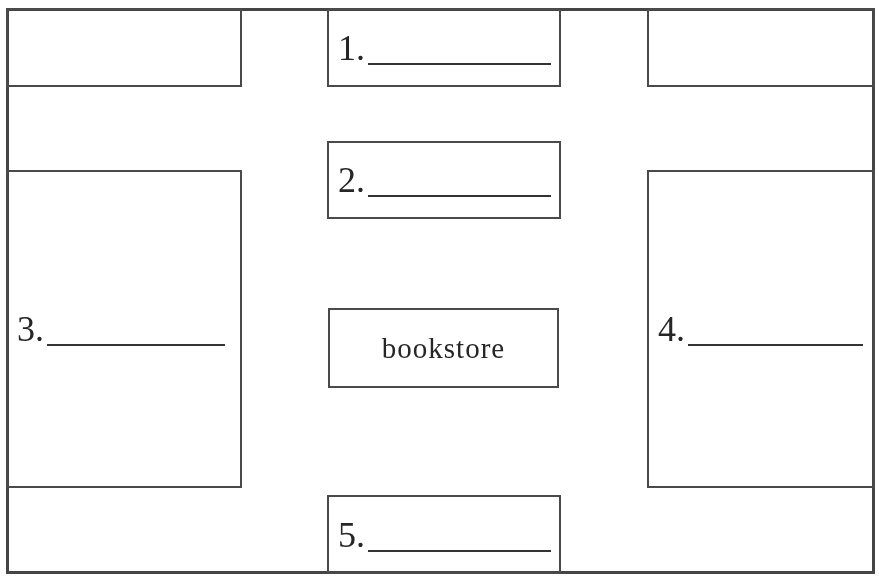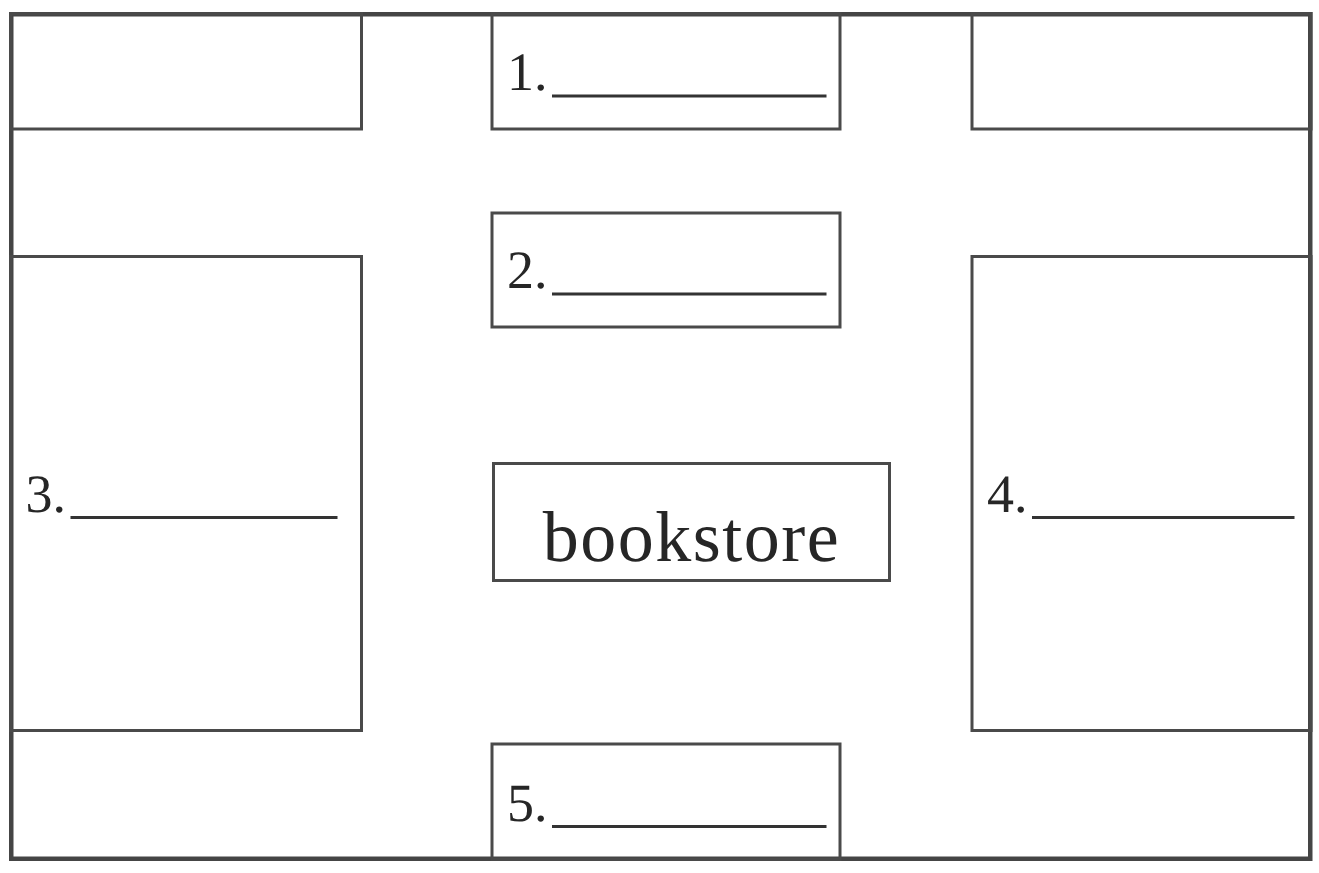--- a/index.html
+++ b/index.html
@@ -38,23 +38,23 @@
     top: 5px;
     margin-left: 3px;
   }
   .block-tl { left: 6px;   top: 8px;   width: 236px; height: 79px; }
   .b1       { left: 327px; top: 8px;   width: 234px; height: 79px; }
   .block-tr { left: 647px; top: 8px;   width: 228px; height: 79px; }
   .b2       { left: 327px; top: 141px; width: 234px; height: 78px; }
   .b3       { left: 6px;   top: 170px; width: 236px; height: 318px; }
   .b4       { left: 647px; top: 170px; width: 228px; height: 318px; }
   .store    {
-    left: 328px; top: 308px; width: 266px; height: 80px;
-    display: flex; align-items: flex-end; justify-content: center;
-    font-size: 48px; letter-spacing: 1px;
+    left: 328px; top: 308px; width: 231px; height: 80px;
+    display: flex; align-items: center; justify-content: center;
+    font-size: 29px; letter-spacing: 1px;
   }
   .b5       { left: 327px; top: 495px; width: 234px; height: 79px; }
   .w183 { width: 183px; }
   .w178 { width: 178px; }
   .w175 { width: 175px; }
 </style>
 </head>
 <body>
 
 <div class="map">

